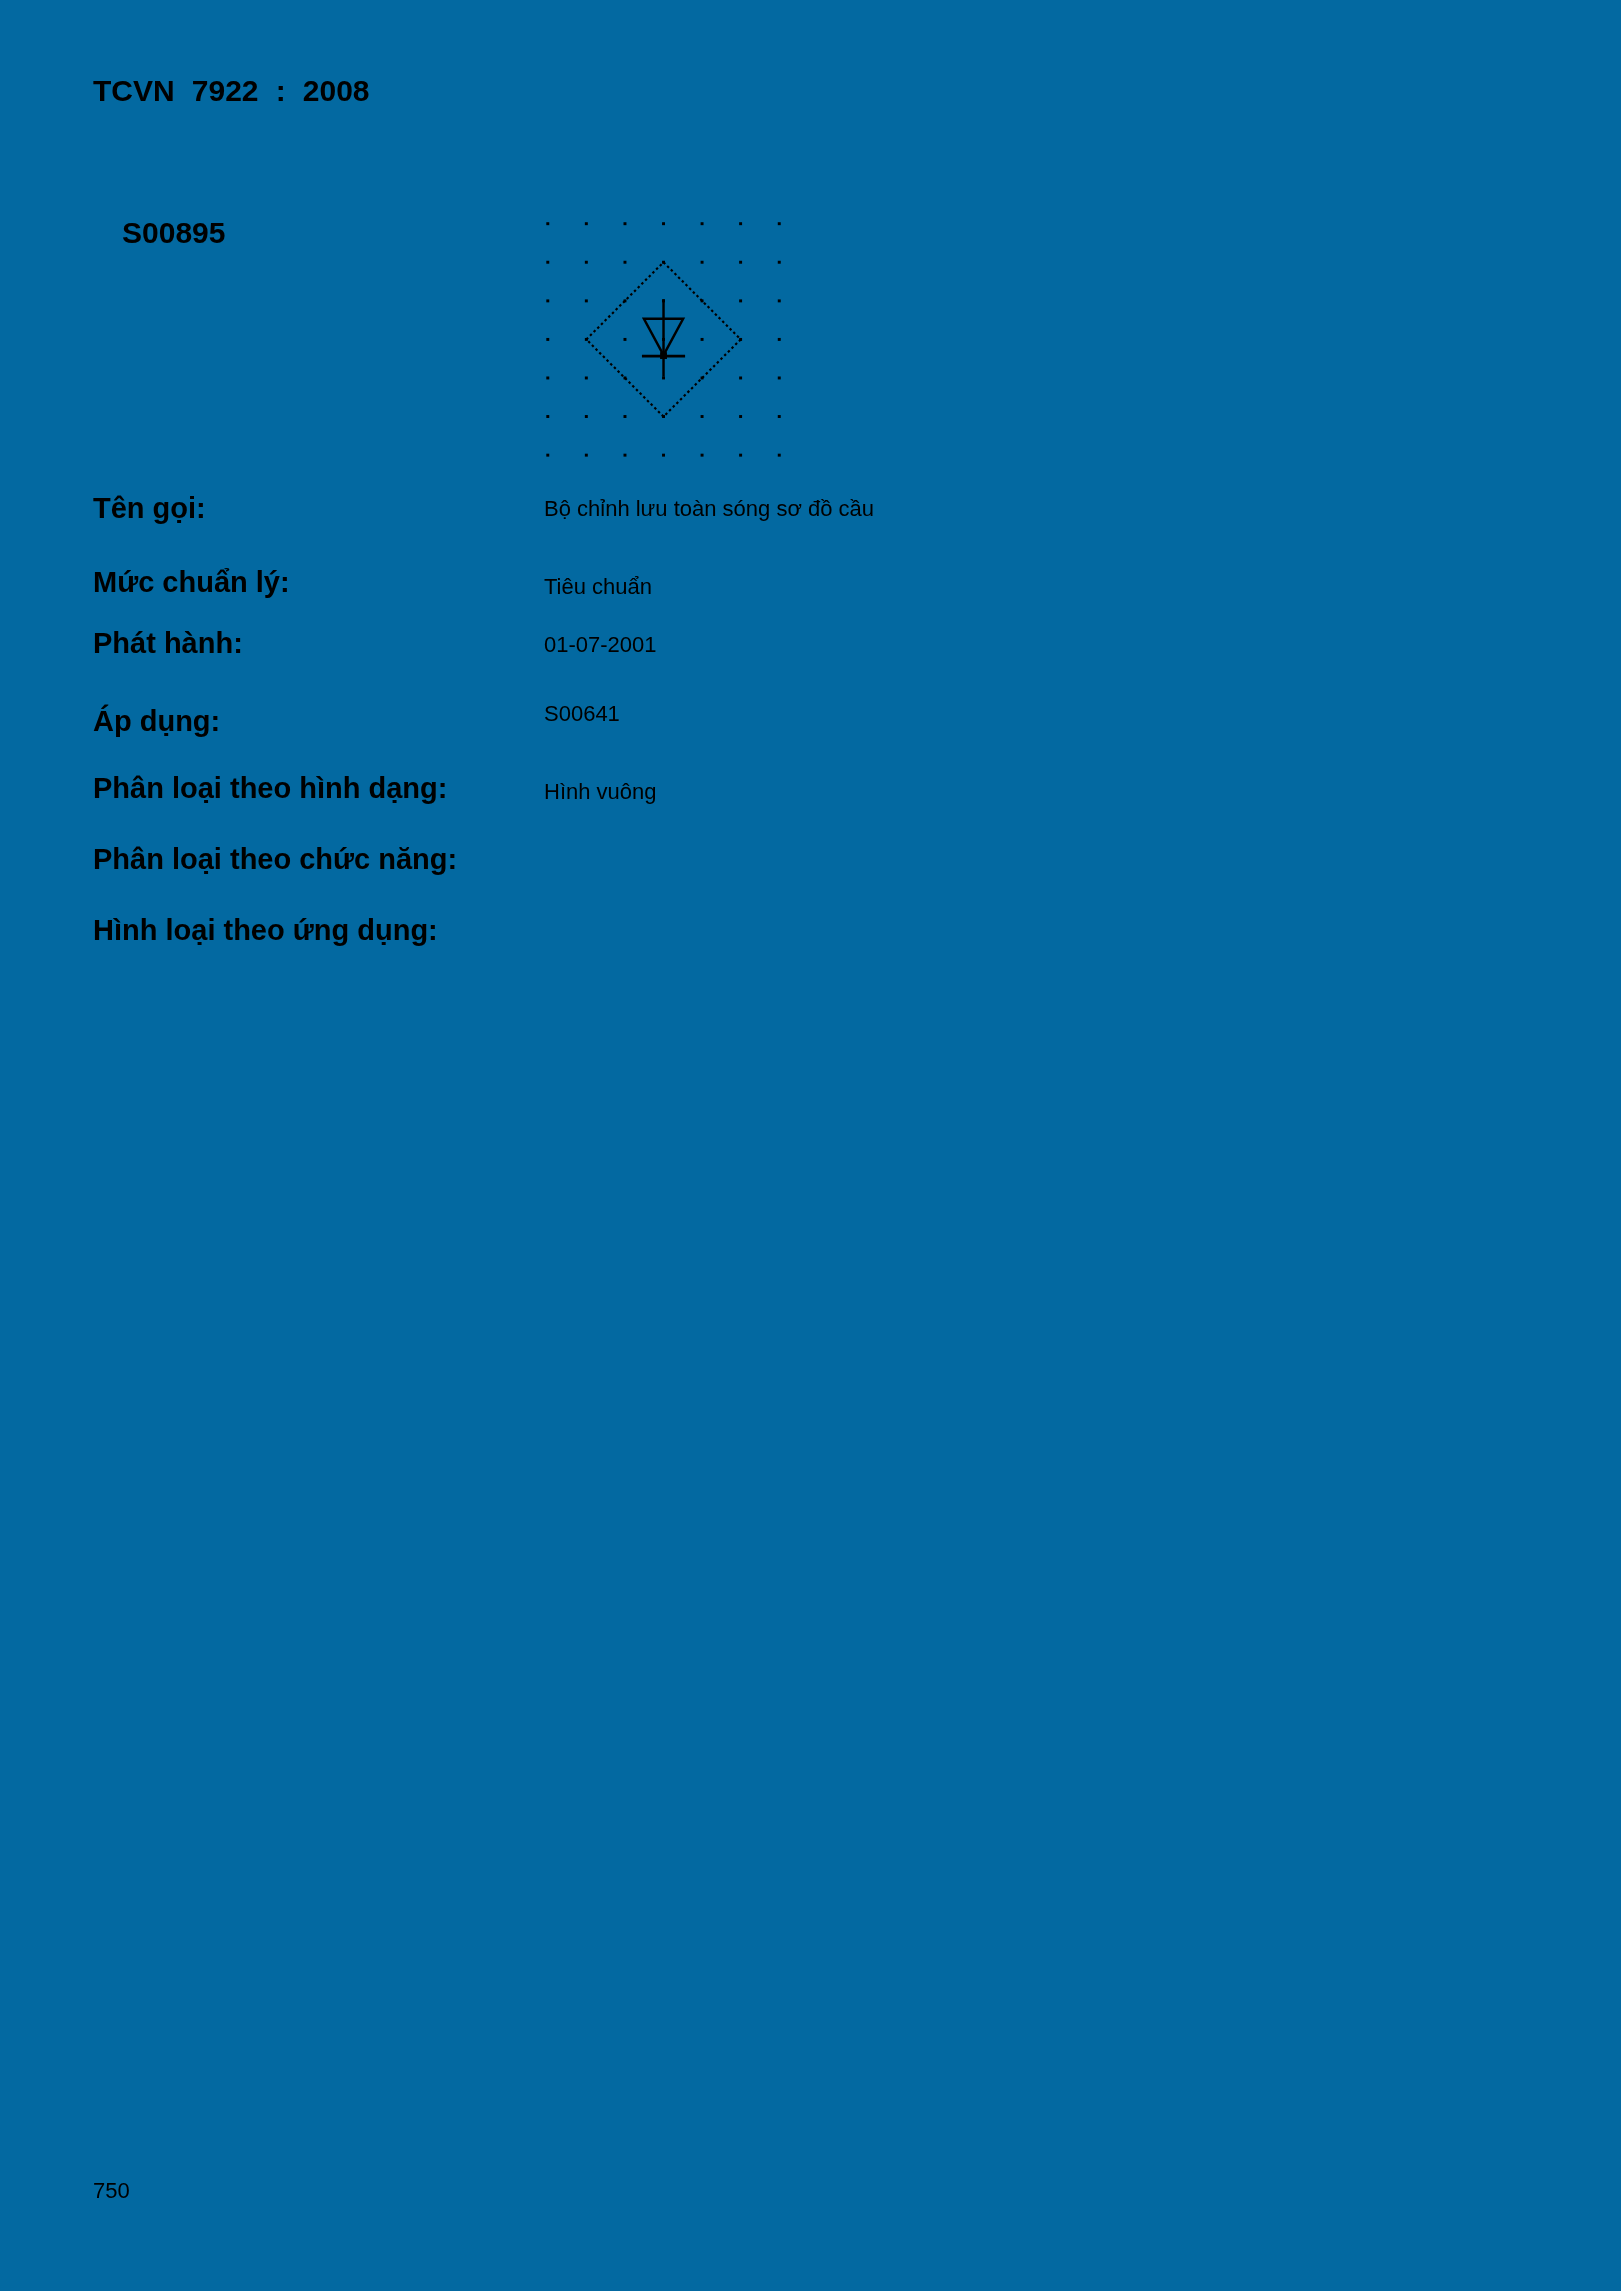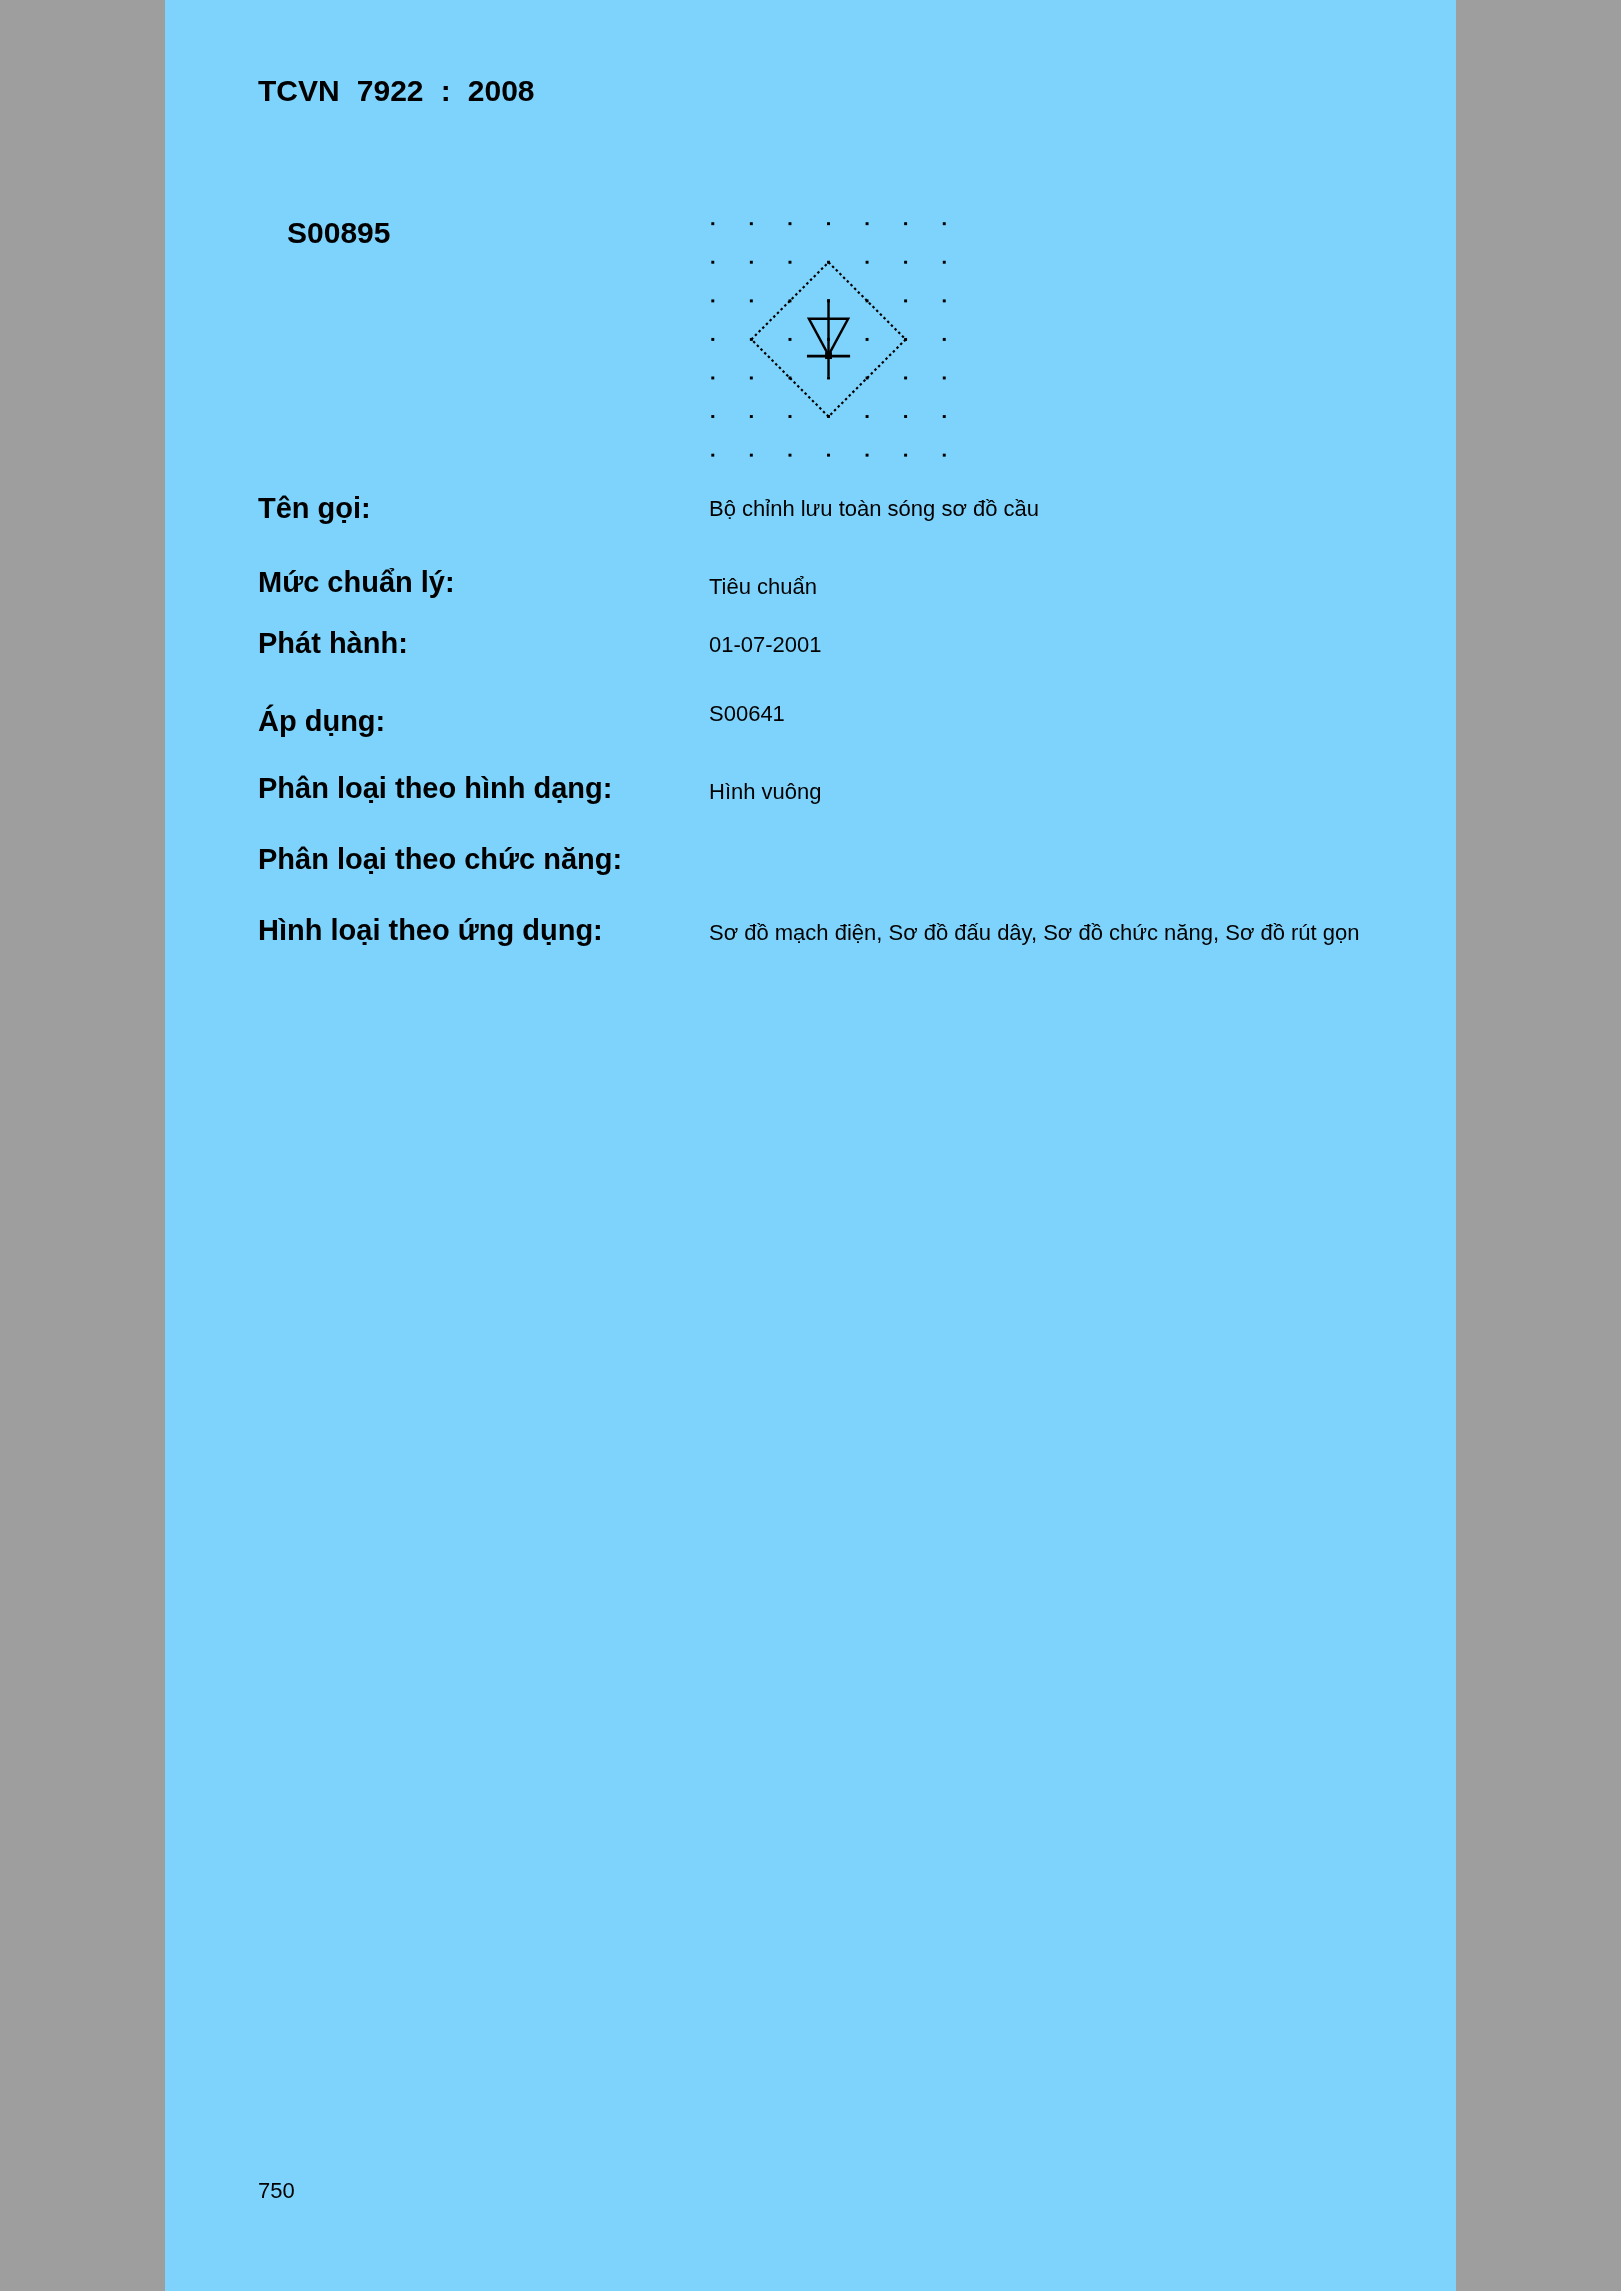--- a/index.html
+++ b/index.html
@@ -2,24 +2,24 @@
 <html><head>
 <meta charset="utf-8">
 <style>
   html, body {
     margin: 0;
     padding: 0;
     background: #9e9e9e;
   }
   .page {
     position: relative;
-    width: 1291px;
+    width: 1621px;
     height: 2292px;
     margin: 0 auto;
-    background: #7dd3fc;
+    background: #0369a1;
     color: #000000;
     font-family: "Liberation Sans", sans-serif;
     overflow: hidden;
   }
   .doc-header {
     position: absolute;
     left: 93px;
     top: 73px;
     font-size: 30px;
     font-weight: bold;
@@ -153,18 +153,17 @@
 
   <div class="field-label" style="top:704px">Áp dụng:</div>
   <div class="field-value" style="top:701px">S00641</div>
 
   <div class="field-label" style="top:771px">Phân loại theo hình dạng:</div>
   <div class="field-value" style="top:779px">Hình vuông</div>
 
   <div class="field-label" style="top:842px">Phân loại theo chức năng:</div>
 
   <div class="field-label" style="top:913px">Hình loại theo ứng dụng:</div>
-  <div class="field-value" style="top:920px">Sơ đồ mạch điện, Sơ đồ đấu dây, Sơ đồ chức năng, Sơ đồ rút gọn</div>
 
   <div class="page-number">750</div>
 
 </div>
 
 
 </body></html>

